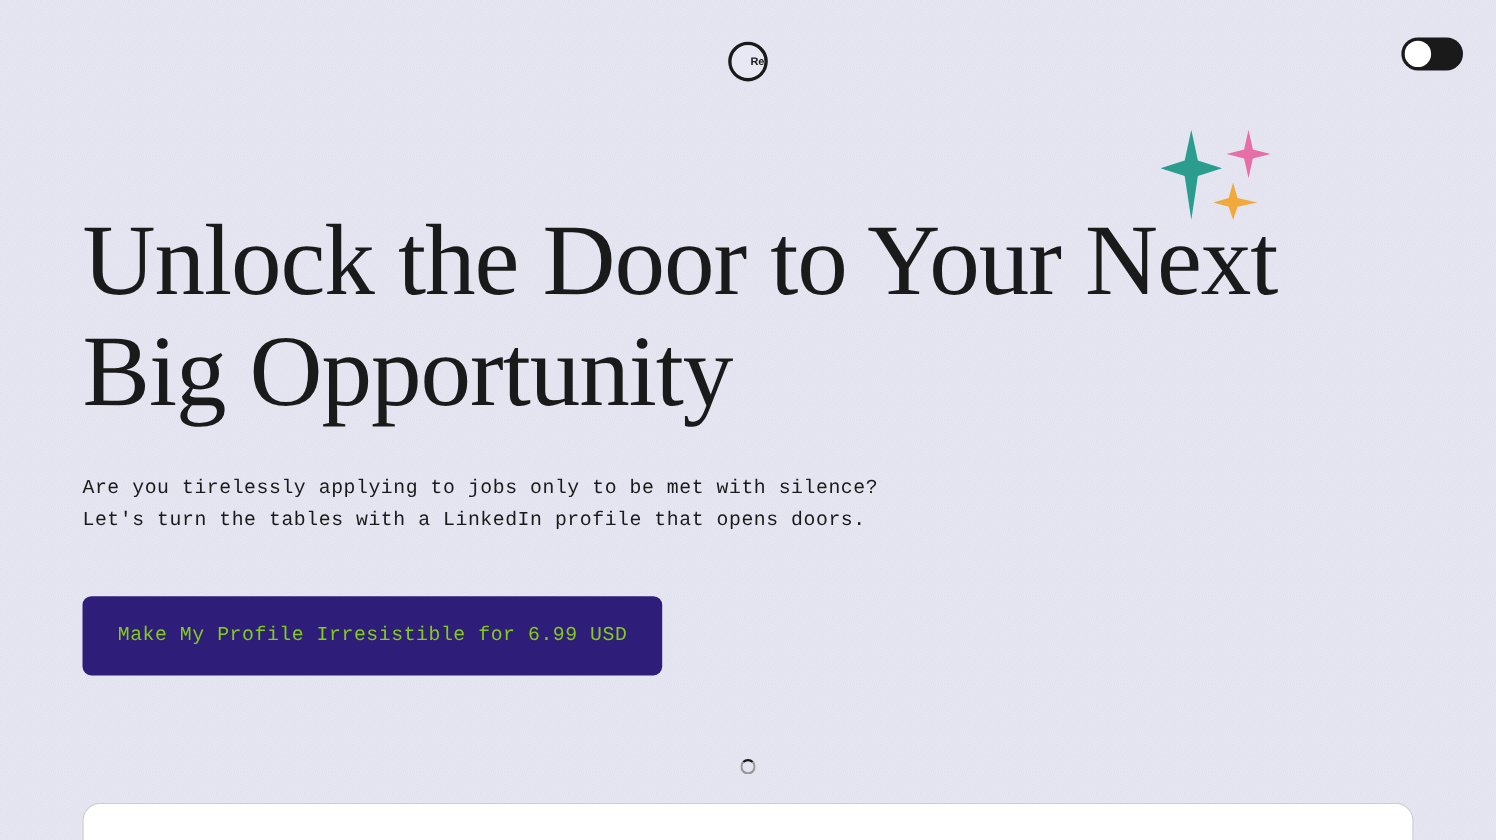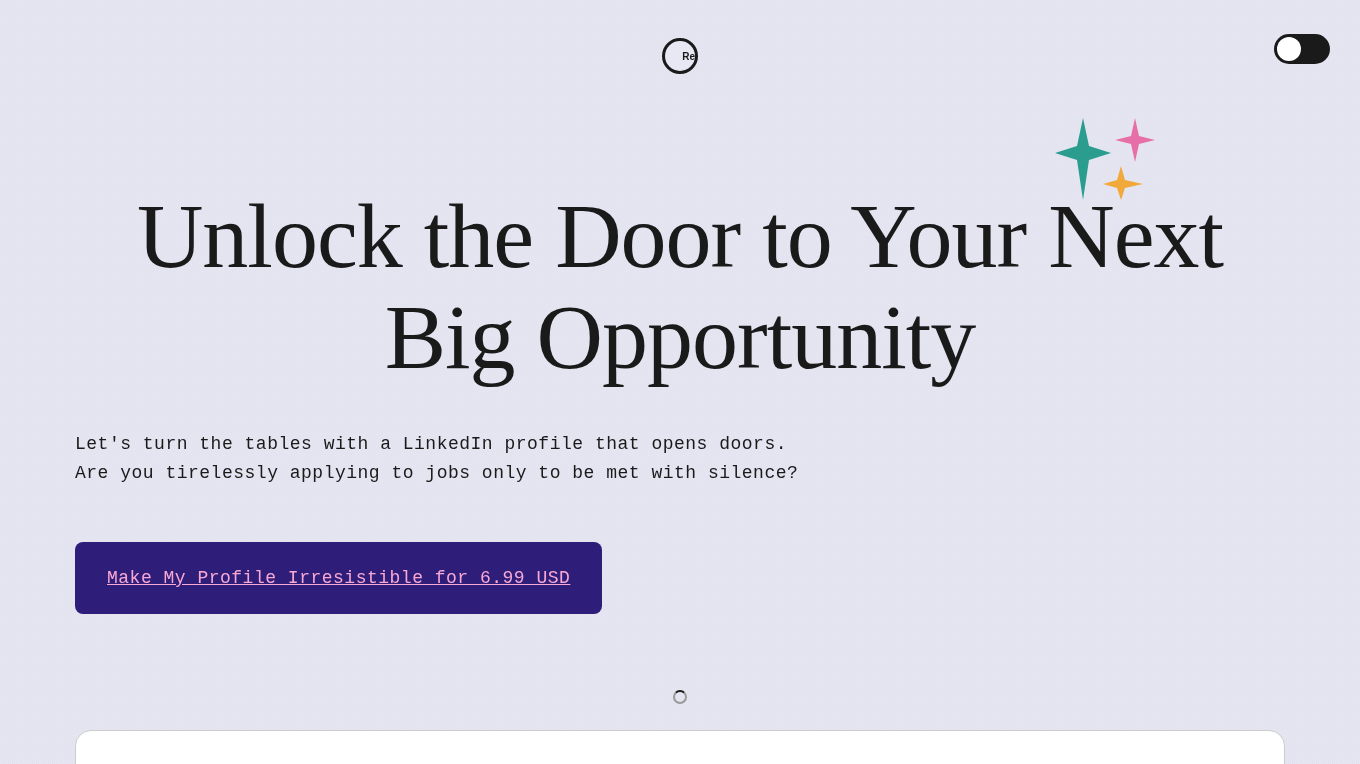--- a/index.html
+++ b/index.html
@@ -100,44 +100,42 @@
     }
     
     .headline {
       font-family: Georgia, 'Times New Roman', serif;
       font-size: 92px;
       font-weight: 400;
       line-height: 1.1;
       color: #1a1a1a;
       letter-spacing: -1px;
       margin-bottom: 42px;
-      text-align: center;
     }
     
     .subhead {
       font-family: 'Courier New', Courier, monospace;
       font-size: 18px;
       line-height: 1.6;
       color: #1a1a1a;
       margin-bottom: 54px;
       letter-spacing: 0.5px;
     }
     
     .cta-button {
       display: inline-block;
       background-color: #2e1e7a;
-      color: #f9a8d4;
+      color: #84cc16;
       font-family: 'Courier New', Courier, monospace;
       font-size: 18px;
       padding: 26px 32px;
       border: none;
       border-radius: 8px;
       cursor: pointer;
       letter-spacing: 0.5px;
-      text-decoration: underline;
     }
     
     .bottom-section {
       position: absolute;
       top: 690px;
       left: 75px;
       right: 75px;
       height: 74px;
     }
     
@@ -187,22 +185,22 @@
     <path d="M 80 0 L 84 18 L 100 22 L 84 26 L 80 44 L 76 26 L 60 22 L 76 18 Z" fill="#e76fa8"></path>
 
     <path d="M 66 48 L 70 62 L 88 66 L 70 70 L 66 82 L 62 70 L 48 66 L 62 62 Z" fill="#f2a93b"></path>
   </svg>
 </div>
 
 <div class="main-content">
   <h1 class="headline">Unlock the Door to Your Next Big Opportunity</h1>
   
   <div class="subhead">
+    <div>Are you tirelessly applying to jobs only to be met with silence?</div>
     <div>Let's turn the tables with a LinkedIn profile that opens doors.</div>
-    <div>Are you tirelessly applying to jobs only to be met with silence?</div>
   </div>
   
   <button class="cta-button">Make My Profile Irresistible for 6.99 USD</button>
 </div>
 
 <div class="bottom-section">
   <div class="loading-indicator"></div>
   <div class="bottom-card"></div>
 </div>
 

